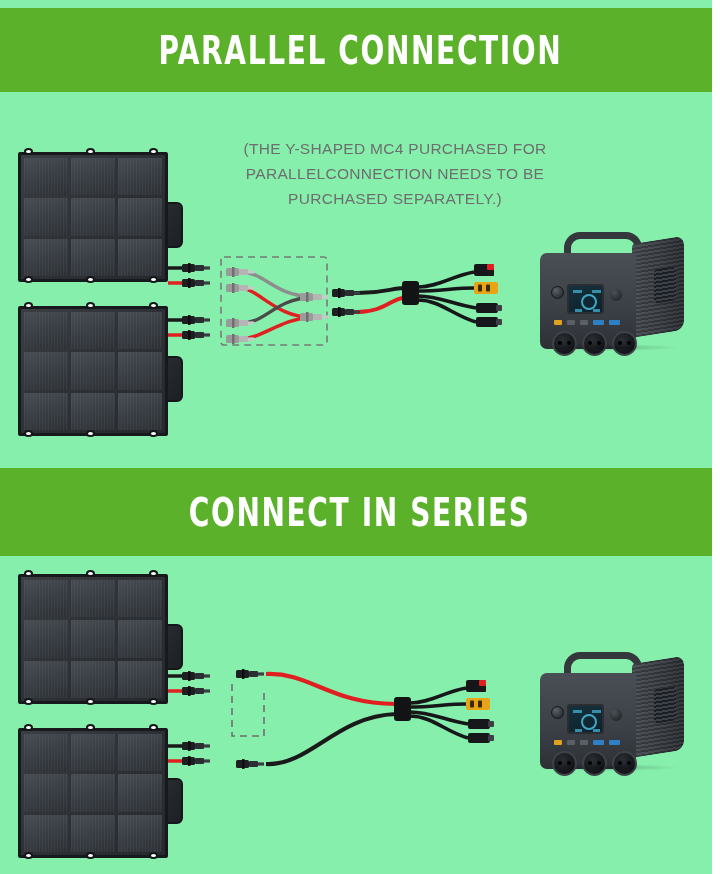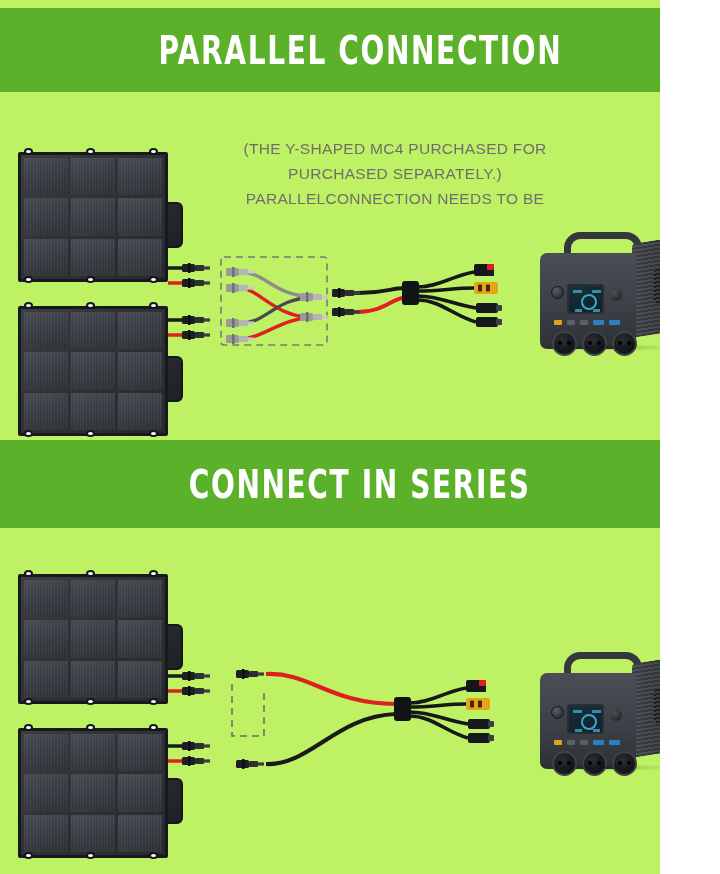--- a/index.html
+++ b/index.html
@@ -6,38 +6,38 @@
   html, body {
     margin: 0;
     padding: 0;
     background: #ffffff;
   }
   body {
     font-family: "Liberation Sans", sans-serif;
   }
   #page {
     position: relative;
-    width: 660px;
+    width: 712px;
     height: 874px;
-    background: #bef264;
+    background: #86efac;
     overflow: hidden;
   }
 
   
   .banner {
     position: absolute;
     left: 0;
     width: 720px;
     background: #5CB12A;
     display: flex;
     align-items: center;
     justify-content: center;
   }
   #banner-parallel { top: 8px; height: 84px; }
-  #banner-series   { top: 440px; height: 88px; }
+  #banner-series   { top: 468px; height: 88px; }
 
   .banner-title {
     color: #ffffff;
     font-family: "Liberation Sans Narrow", "DejaVu Sans Condensed", "Liberation Sans", sans-serif;
     font-weight: bold;
     font-size: 39px;
     letter-spacing: 2.0px;
     line-height: 1;
     transform: scaleX(0.80);
     transform-origin: center center;
@@ -246,22 +246,22 @@
 <body>
 
 <div id="page">
 
   <div class="banner" id="banner-parallel">
     <span class="banner-title">PARALLEL CONNECTION</span>
   </div>
 
   <div id="note-block">
     <span class="note-line">(THE Y-SHAPED MC4 PURCHASED FOR</span>
+    <span class="note-line">PARALLELCONNECTION NEEDS TO BE</span>
     <span class="note-line">PURCHASED SEPARATELY.)</span>
-    <span class="note-line">PARALLELCONNECTION NEEDS TO BE</span>
   </div>
 
   <div class="panel" style="left:18px; top:146px;">
     <div class="pocket" style="left:137px; top:56px;"></div>
     <div class="panel-body">
       <div class="cell"></div>
       <div class="cell"></div>
       <div class="cell"></div>
       <div class="cell"></div>
       <div class="cell"></div>

